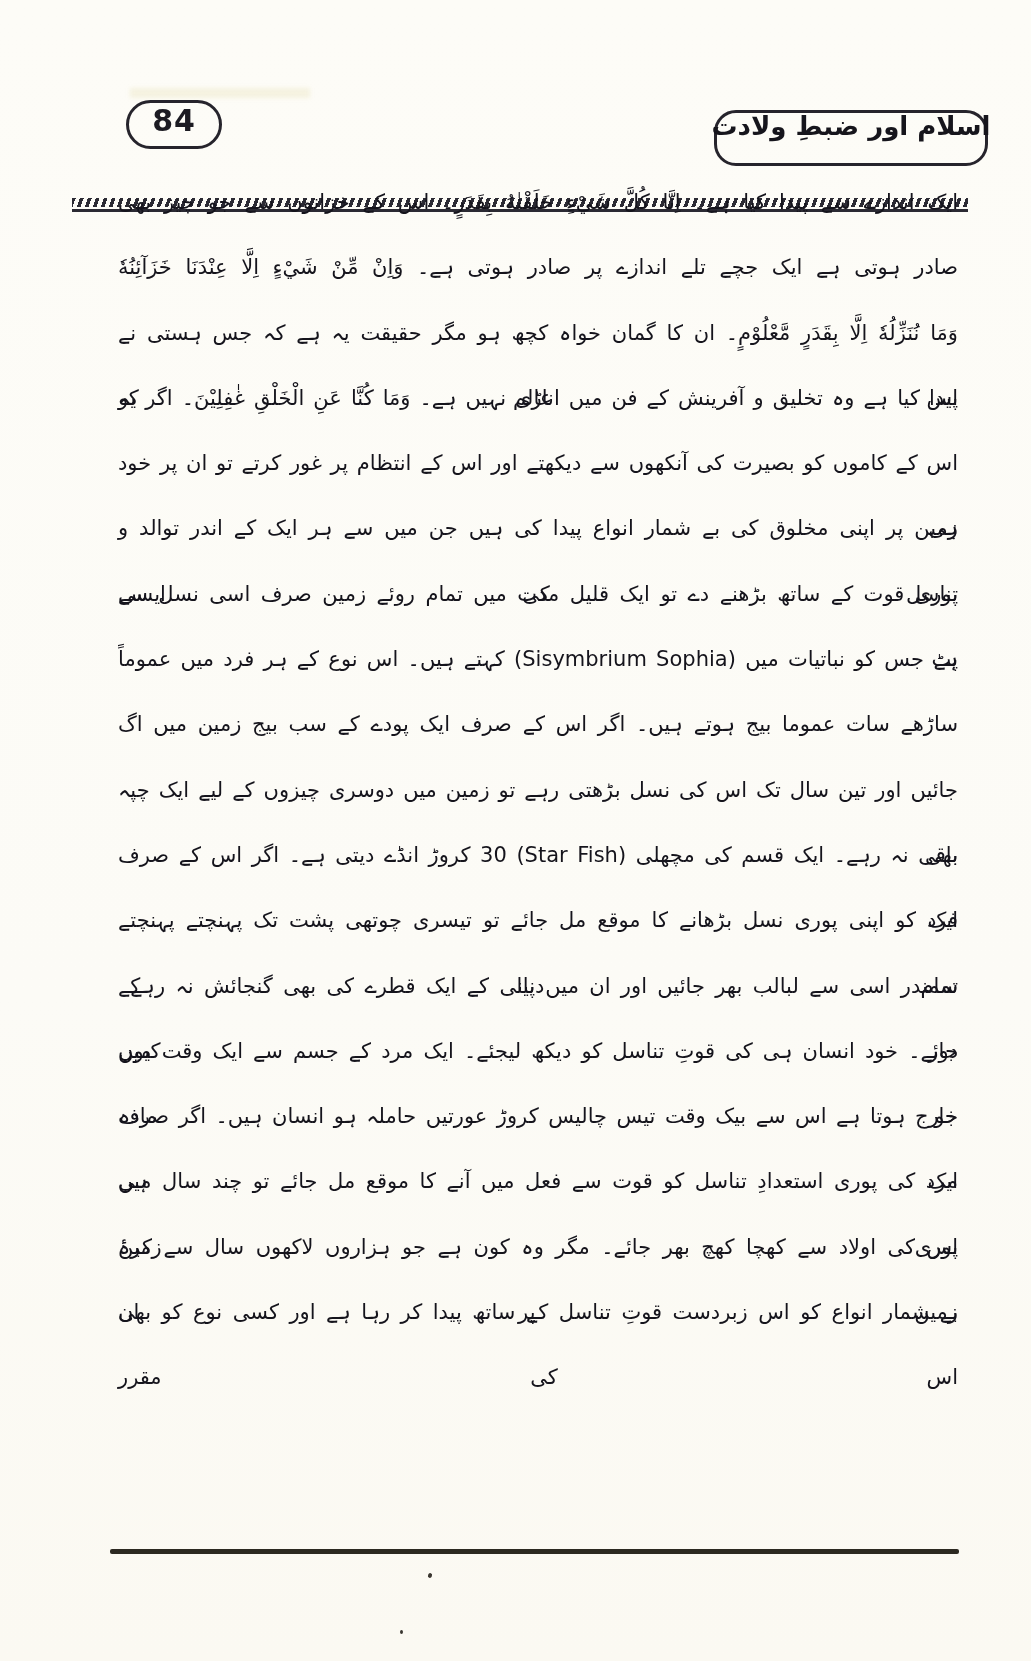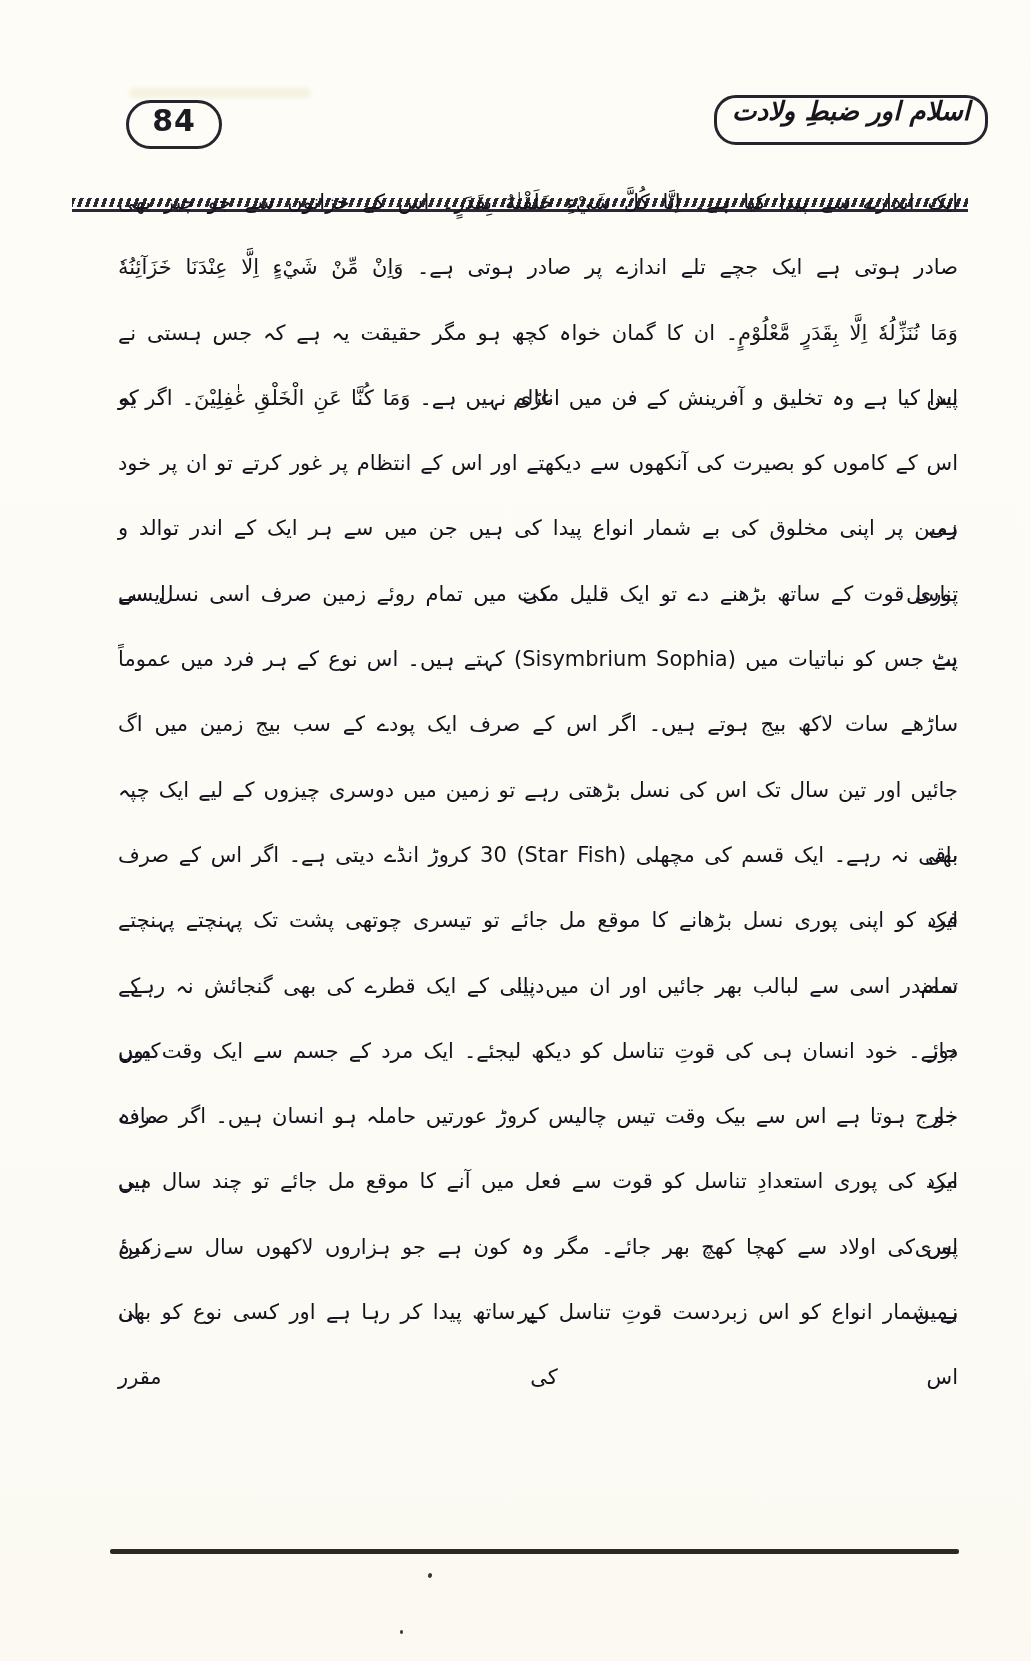--- a/index.html
+++ b/index.html
@@ -19,21 +19,21 @@
     border-radius:26px;
     display:flex;justify-content:center;
     background:transparent;
     box-sizing:border-box;
   }
   .pagenum-badge{left:126px;top:100px;width:96px;height:49px;}
   .pagenum{
     font-size:30px;font-weight:bold;color:#1c1b22;letter-spacing:1px;
     font-family:"DejaVu Sans",sans-serif;
   }
-  .title-badge{left:714px;top:95px;width:274px;height:50px;border-radius:22px;font-style:italic;}
+  .title-badge{left:714px;top:110px;width:274px;height:56px;border-radius:22px;}
   .title-text{
     direction:rtl;
     font-size:26px;font-weight:bold;color:#16151c;
     white-space:nowrap;
     transform:translateY(-2px);
   }
   
   .hatch-rule{
     position:absolute;left:72px;top:198px;width:896px;height:9px;
     background:repeating-linear-gradient(110deg,#2b2a33 0 3.5px,rgba(255,255,255,0) 3.5px 7.5px);
@@ -95,21 +95,21 @@
 
   <div class="body-lines">
       <div class="text-line">ایک اندازے سے پیدا کیا ہے۔ اِنَّا كُلَّ شَيْءٍ خَلَقْنٰهُ بِقَدَرٍ۔ اس کے خزانوں سے جو چیز بھی</div>
       <div class="text-line">صادر ہوتی ہے ایک جچے تلے اندازے پر صادر ہوتی ہے۔ وَاِنْ مِّنْ شَيْءٍ اِلَّا عِنْدَنَا خَزَآئِنُهٗ</div>
       <div class="text-line">وَمَا نُنَزِّلُهٗ اِلَّا بِقَدَرٍ مَّعْلُوْمٍ۔ ان کا گمان خواہ کچھ ہو مگر حقیقت یہ ہے کہ جس ہستی نے اس عالم کو</div>
       <div class="text-line">پیدا کیا ہے وہ تخلیق و آفرینش کے فن میں اناڑی نہیں ہے۔ وَمَا كُنَّا عَنِ الْخَلْقِ غٰفِلِيْنَ۔ اگر یہ</div>
       <div class="text-line">اس کے کاموں کو بصیرت کی آنکھوں سے دیکھتے اور اس کے انتظام پر غور کرتے تو ان پر خود ہی</div>
       <div class="text-line">زمین پر اپنی مخلوق کی بے شمار انواع پیدا کی ہیں جن میں سے ہر ایک کے اندر توالد و تناسل کی ایسی</div>
       <div class="text-line">پوری قوت کے ساتھ بڑھنے دے تو ایک قلیل مدت میں تمام روئے زمین صرف اسی نسل سے پٹ</div>
       <div class="text-line">ہے جس کو نباتیات میں (Sisymbrium Sophia) کہتے ہیں۔ اس نوع کے ہر فرد میں عموماً</div>
-      <div class="text-line">ساڑھے سات لاکھ بیج ہوتے ہیں۔ اگر اس کے صرف ایک پودے کے سب بیج زمین میں اگ</div>
+      <div class="text-line">ساڑھے سات عموما بیج ہوتے ہیں۔ اگر اس کے صرف ایک پودے کے سب بیج زمین میں اگ</div>
       <div class="text-line">جائیں اور تین سال تک اس کی نسل بڑھتی رہے تو زمین میں دوسری چیزوں کے لیے ایک چپہ بھی</div>
       <div class="text-line">باقی نہ رہے۔ ایک قسم کی مچھلی (Star Fish) 30 کروڑ انڈے دیتی ہے۔ اگر اس کے صرف ایک</div>
       <div class="text-line">فرد کو اپنی پوری نسل بڑھانے کا موقع مل جائے تو تیسری چوتھی پشت تک پہنچتے پہنچتے تمام دنیا کے</div>
       <div class="text-line">سمندر اسی سے لبالب بھر جائیں اور ان میں پانی کے ایک قطرے کی بھی گنجائش نہ رہے۔ دور کیوں</div>
       <div class="text-line">جائے۔ خود انسان ہی کی قوتِ تناسل کو دیکھ لیجئے۔ ایک مرد کے جسم سے ایک وقت میں جو مادہ</div>
       <div class="text-line">خارج ہوتا ہے اس سے بیک وقت تیس چالیس کروڑ عورتیں حاملہ ہو انسان ہیں۔ اگر صرف ایک ہی</div>
       <div class="text-line">مرد کی پوری استعدادِ تناسل کو قوت سے فعل میں آنے کا موقع مل جائے تو چند سال میں پوری زمین</div>
       <div class="text-line">اس کی اولاد سے کھچا کھچ بھر جائے۔ مگر وہ کون ہے جو ہزاروں لاکھوں سال سے کرۂ زمین پر ان</div>
       <div class="text-line">بے شمار انواع کو اس زبردست قوتِ تناسل کے ساتھ پیدا کر رہا ہے اور کسی نوع کو بھی اس کی مقرر</div>
     </div>

